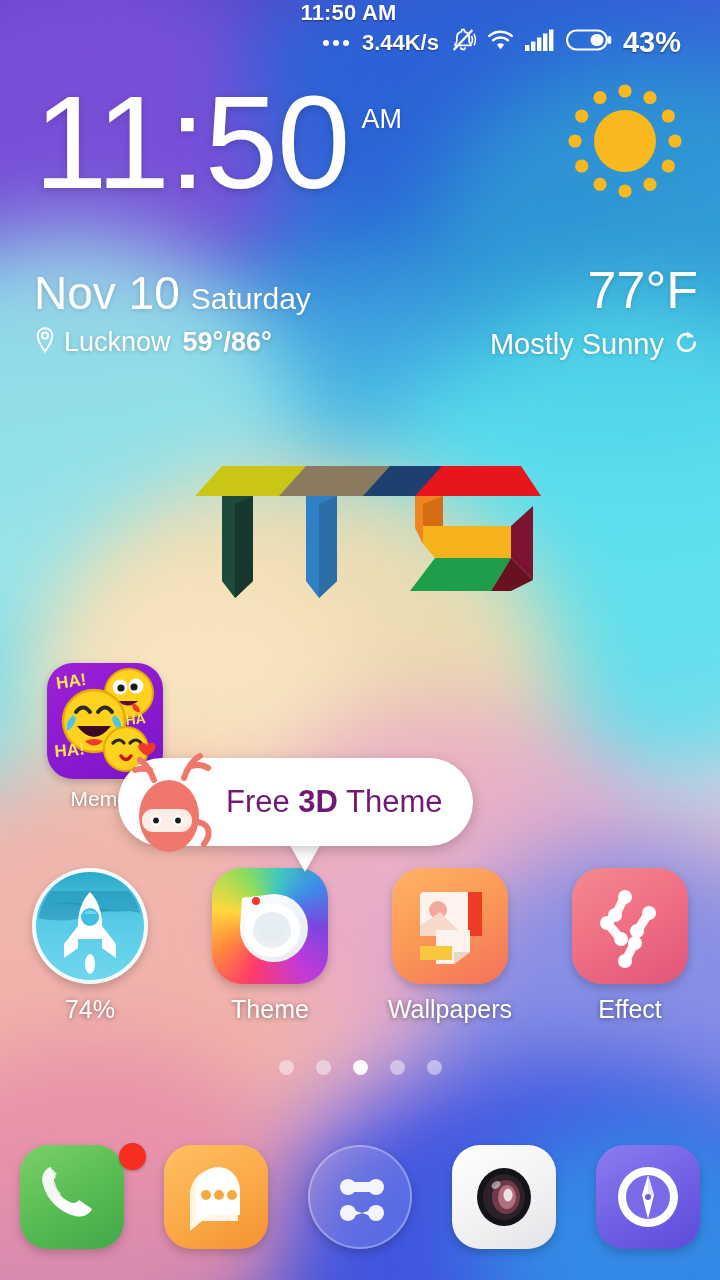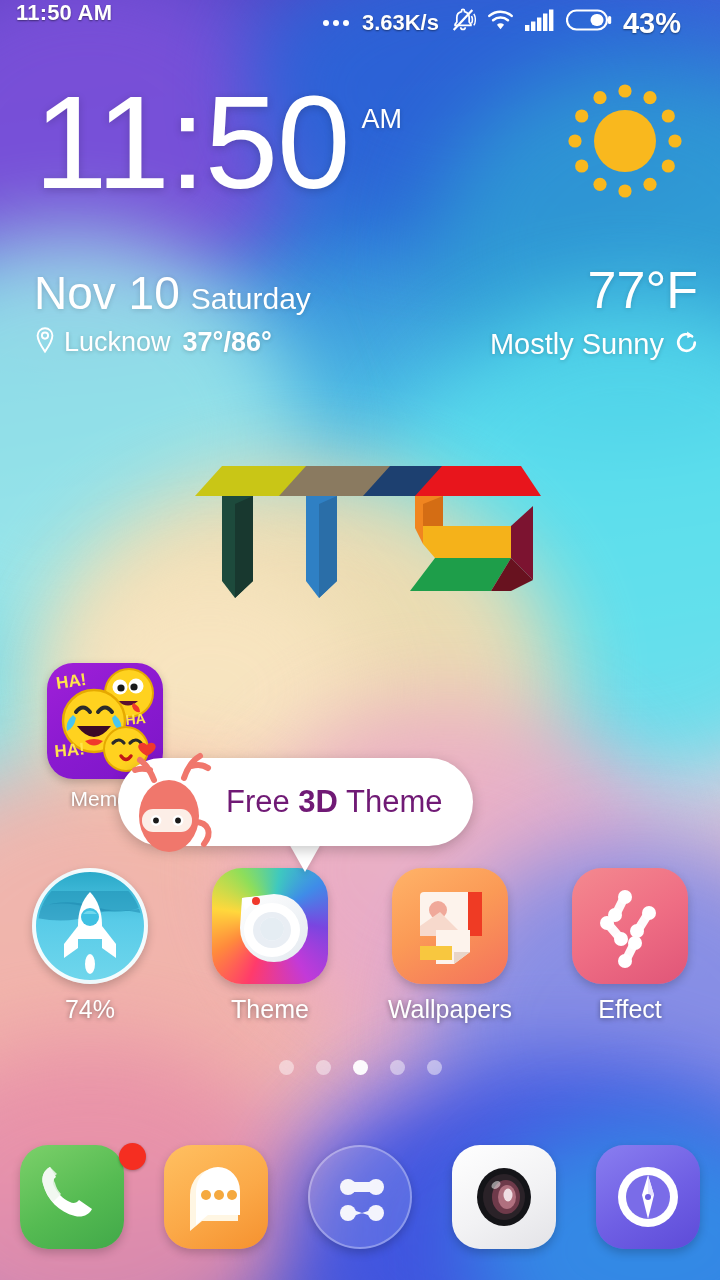--- a/index.html
+++ b/index.html
@@ -49,26 +49,27 @@
   .b9 { left: 430px;  top: 840px;  width: 420px; height: 380px; background: #7f8ce8; opacity: .9; }
   .b10{ left: -120px; top: 1040px; width: 420px; height: 330px; background: #e88fa8; opacity: .88; }
   .b11{ left: 300px;  top: 1060px; width: 520px; height: 340px; background: #3f55e0; opacity: .95; }
   .b12{ left: 470px;  top: 1120px; width: 360px; height: 260px; background: #2f9fe8; opacity: .7; }
   .b13{ left: 60px;   top: 560px;  width: 300px; height: 260px; background: #fbe7c4; opacity: .75; }
 
   
   #statusbar {
     position: absolute; left: 0; top: 0;
     width: 697px; height: 46px;
-    display: flex; 
+    display: flex; align-items: center;
     padding: 0 16px; box-sizing: border-box;
     color: #ffffff;
     font-size: 22px; font-weight: bold;
     text-shadow: 0 1px 2px rgba(0,0,0,.45);
     z-index: 40;
+    flex-direction: column;
   }
   #sb-time { letter-spacing: .2px; }
   #sb-right { margin-left: auto; display: flex; align-items: center; gap: 11px; }
   .sb-dots { display: flex; gap: 4px; align-items: center; margin-right: 2px; }
   .sb-dots i { width: 6px; height: 6px; border-radius: 50%; background: #fff; display: block; }
   #sb-speed { font-size: 22px; font-weight: bold; }
   .sb-ico { display: block; }
   #sb-batt-pct { font-size: 29px; font-weight: bold; }
 
   
@@ -248,21 +249,21 @@
   </div>
 
   <div id="statusbar">
     <span id="sb-time">11:50 AM</span>
     <div id="sb-right">
       <span class="sb-dots">
           <i></i>
           <i></i>
           <i></i>
         </span>
-      <span id="sb-speed">3.63K/s</span>
+      <span id="sb-speed">3.44K/s</span>
       <span class="sb-ico">
         <svg width="26" height="26" viewBox="0 0 24 24">
           <path d="M12 2.2c-.8 0-1.4.6-1.4 1.4v.6C8 4.8 6.3 7 6.3 9.7v4.1l-1.6 2.1v1.1h14.6v-1.1l-1.6-2.1V9.7c0-2.7-1.7-4.9-4.3-5.5v-.6c0-.8-.6-1.4-1.4-1.4z" fill="none" stroke="#fff" stroke-width="1.6"></path>
           <path d="M9.9 18.6c0 1.2 1 2.1 2.1 2.1s2.1-.9 2.1-2.1" fill="none" stroke="#fff" stroke-width="1.6"></path>
           <line x1="3.4" y1="21.3" x2="20.6" y2="2.7" stroke="#fff" stroke-width="2.1"></line>
           <path d="M19.8 8.3c.6 1 .9 2.2.9 3.4s-.3 2.4-.9 3.4" fill="none" stroke="#fff" stroke-width="1.5"></path>
           <path d="M22 6.4c.9 1.5 1.4 3.3 1.4 5.3s-.5 3.8-1.4 5.3" fill="none" stroke="#fff" stroke-width="1.3"></path>
         </svg>
       </span>
       <span class="sb-ico">
@@ -325,21 +326,21 @@
     </div>
 
     <div id="loc-row">
       <span>
         <svg width="22" height="28" viewBox="0 0 22 28">
           <path d="M11 2.2c-4.1 0-7.4 3.3-7.4 7.4 0 5.5 7.4 16 7.4 16s7.4-10.5 7.4-16c0-4.1-3.3-7.4-7.4-7.4z" fill="none" stroke="#fff" stroke-width="1.9"></path>
           <circle cx="11" cy="9.6" r="3.1" fill="none" stroke="#fff" stroke-width="1.9"></circle>
         </svg>
       </span>
       <span id="loc-city">Lucknow</span>
-      <span id="loc-range">37°/86°</span>
+      <span id="loc-range">59°/86°</span>
     </div>
 
     <div id="temp-now">77°F</div>
 
     <div id="cond-row">
       <span id="cond-text">Mostly Sunny</span>
       <span id="refresh-icon">
         <svg width="27" height="27" viewBox="0 0 26 26">
           <path d="M21 13a8 8 0 1 1-2.6-5.9" fill="none" stroke="#fff" stroke-width="2.5" stroke-linecap="round"></path>
           <path d="M13.6 2.3l5.6 4.2-5.4 2.3z" fill="#fff"></path>

